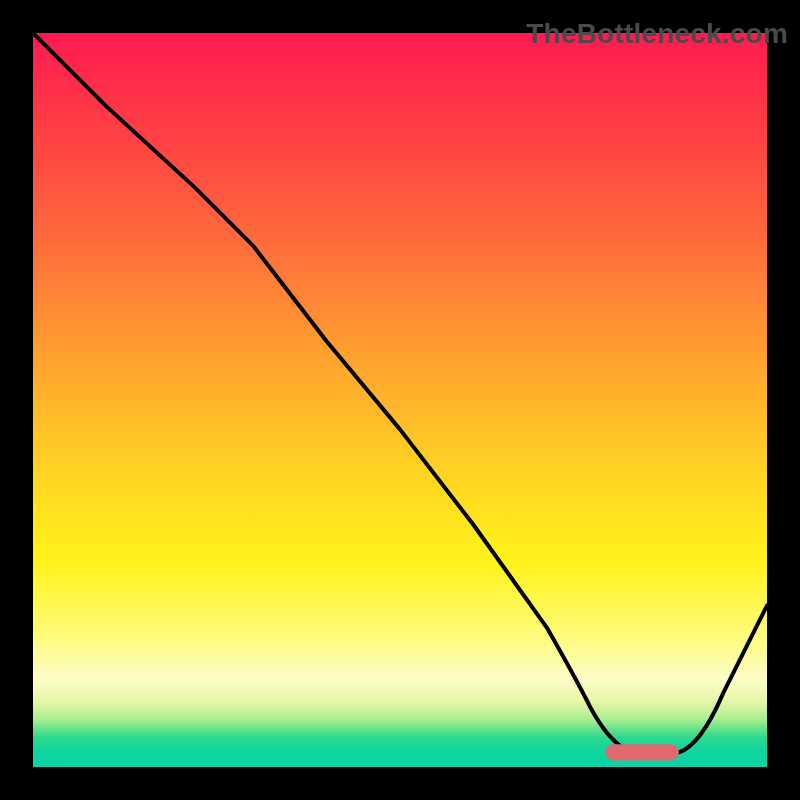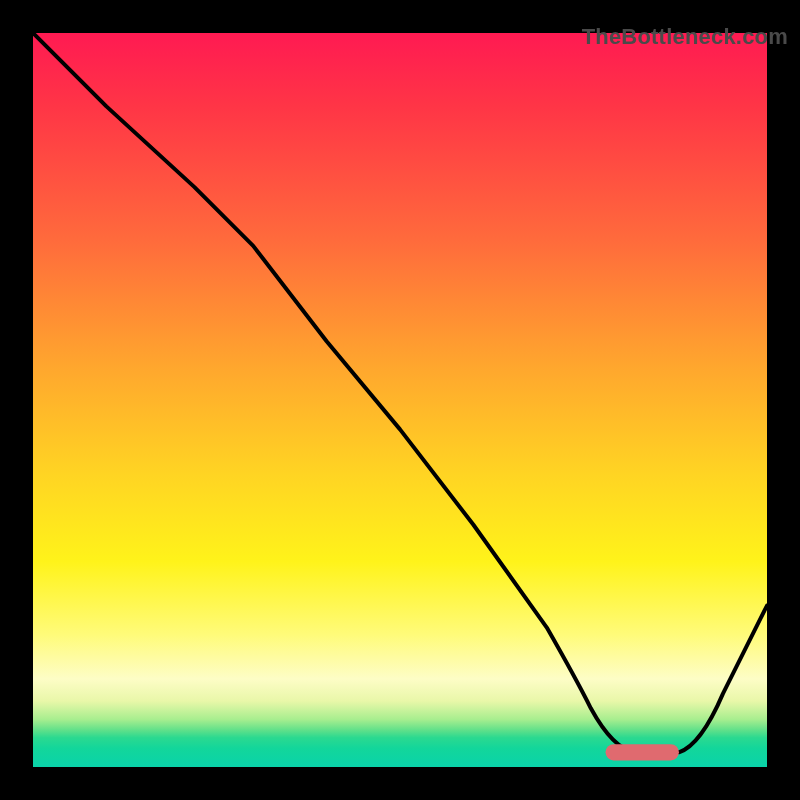--- a/index.html
+++ b/index.html
@@ -48,24 +48,24 @@
   
   svg.curve {
     position: absolute;
     inset: 0;
     width: 100%;
     height: 100%;
   }
   
   .watermark {
     position: absolute;
-    top: 24px;
+    top: 18px;
     right: 12px;
     color: #4a4a4a;
-    font-size: 22px;
+    font-size: 28px;
     font-weight: 600;
     letter-spacing: 0.2px;
     user-select: none;
   }
 </style>
 </head>
 <body>
 
 <div class="frame">
 

